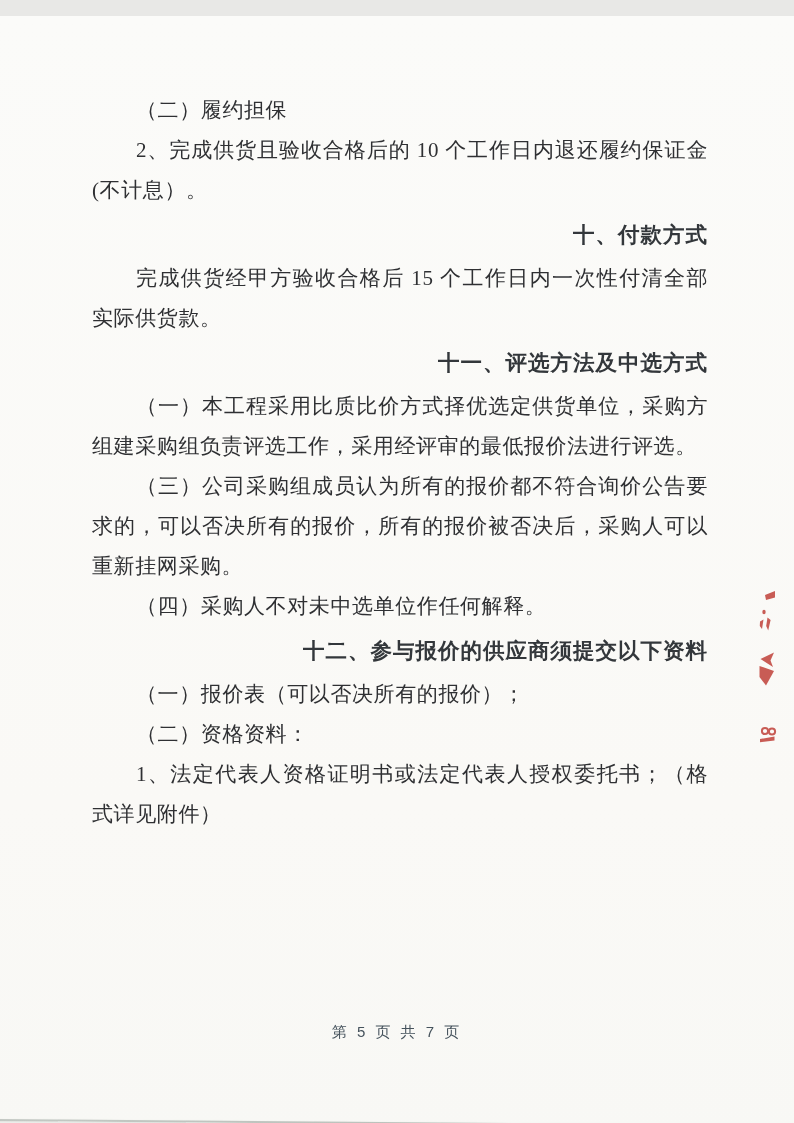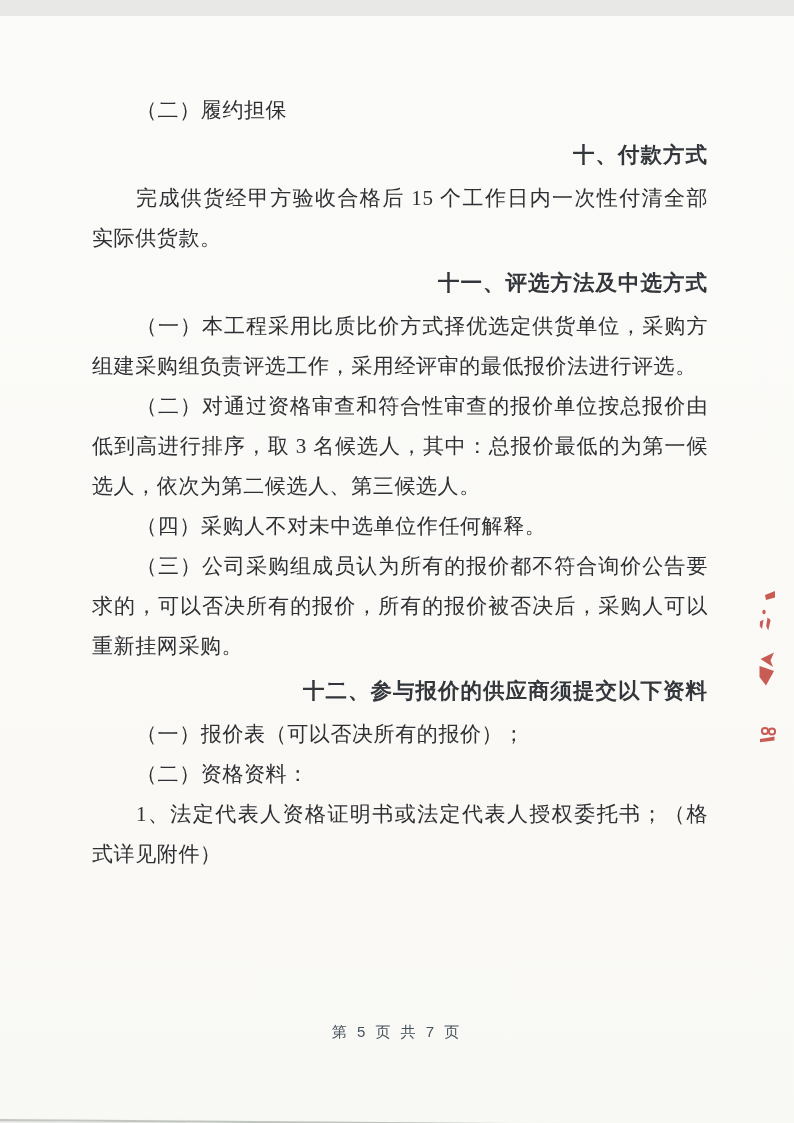--- a/index.html
+++ b/index.html
@@ -84,34 +84,34 @@
 </head>
 <body>
 
 <div class="page">
 
   <main class="content">
 
     <p class="body">（二）履约担保</p>
 
 
+    <p class="body">2、完成供货且验收合格后的 10 个工作日内退还履约保证金(不计息）。</p>
 
     <h2 class="heading">十、付款方式</h2>
 
     <p class="body">完成供货经甲方验收合格后 15 个工作日内一次性付清全部实际供货款。</p>
 
     <h2 class="heading">十一、评选方法及中选方式</h2>
 
     <p class="body">（一）本工程采用比质比价方式择优选定供货单位，采购方组建采购组负责评选工作，采用经评审的最低报价法进行评选。</p>
 
-    <p class="body">（二）对通过资格审查和符合性审查的报价单位按总报价由低到高进行排序，取 3 名候选人，其中：总报价最低的为第一候选人，依次为第二候选人、第三候选人。</p>
+
+    <p class="body">（三）公司采购组成员认为所有的报价都不符合询价公告要求的，可以否决所有的报价，所有的报价被否决后，采购人可以重新挂网采购。</p>
 
     <p class="body">（四）采购人不对未中选单位作任何解释。</p>
-
-    <p class="body">（三）公司采购组成员认为所有的报价都不符合询价公告要求的，可以否决所有的报价，所有的报价被否决后，采购人可以重新挂网采购。</p>
 
     <h2 class="heading">十二、参与报价的供应商须提交以下资料</h2>
 
     <p class="body">（一）报价表（可以否决所有的报价）；</p>
 
     <p class="body">（二）资格资料：</p>
 
     <p class="body">1、法定代表人资格证明书或法定代表人授权委托书；（格式详见附件）</p>
 
   </main>

